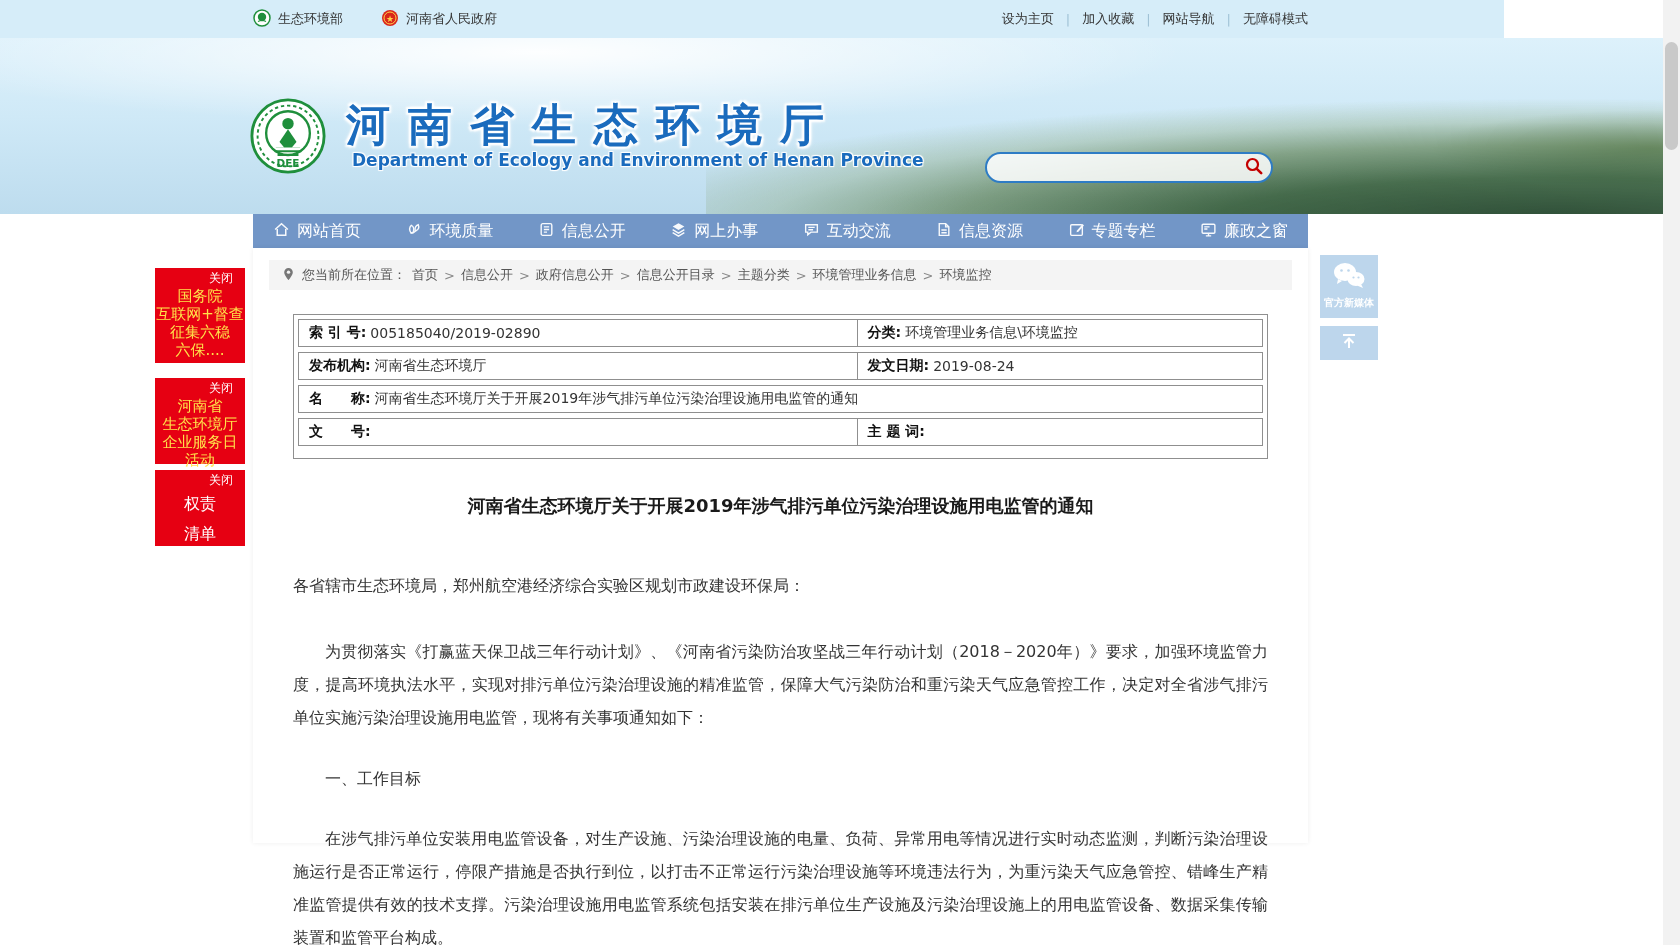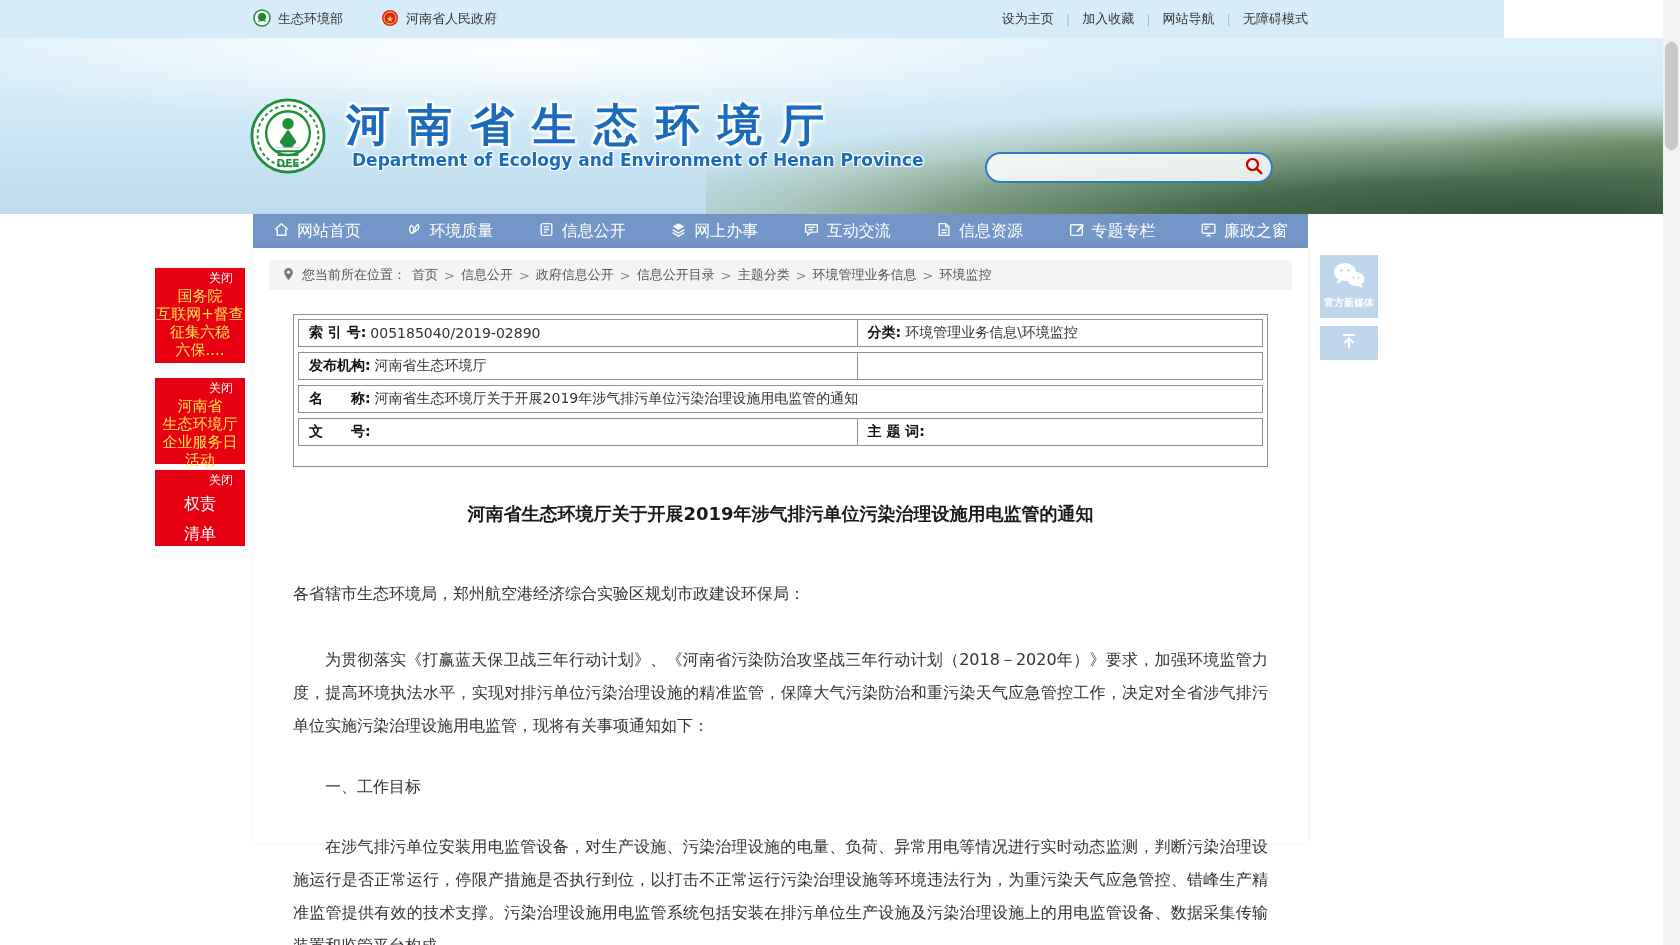--- a/index.html
+++ b/index.html
@@ -81,21 +81,21 @@
   }
   .breadcrumb a { color:#555; text-decoration:none; cursor:pointer; }
   .breadcrumb .bc-sep { color:#888; }
   .doc-table {
     margin:24px 40px 0; border:1px solid #8f8f8f; padding:4px;
   }
   .doc-row {
     border:1px solid #8f8f8f; display:flex; min-height:28px; align-items:stretch;
     margin-bottom:5px; font-size:14px;
   }
-  .doc-row:last-child { margin-bottom:16px; }
+  .doc-row:last-child { margin-bottom:8px; }
   .doc-cell { padding:4px 10px; display:flex; align-items:center; gap:4px; }
   .doc-cell.left { width:58%; border-right:1px solid #8f8f8f; }
   .doc-cell.right { flex:1; }
   .doc-cell.full { width:100%; }
   .doc-label { font-weight:bold; color:#111; white-space:pre; }
   .doc-value { color:#333; }
   .article-title {
     margin:36px 40px 0; text-align:center;
     font-size:18px; font-weight:bold; color:#1a1a1a; line-height:22px;
   }
@@ -296,20 +296,24 @@
       <div class="doc-cell right">
         <span class="doc-label">分类:</span>
         <span class="doc-value">环境管理业务信息\环境监控</span>
       </div>
     </div>
     <div class="doc-row">
       <div class="doc-cell left">
         <span class="doc-label">发布机构:</span>
         <span class="doc-value">河南省生态环境厅</span>
       </div>
+      <div class="doc-cell right">
+        <span class="doc-label">发文日期:</span>
+        <span class="doc-value">2019-08-24</span>
+      </div>
     </div>
     <div class="doc-row">
       <div class="doc-cell full">
         <span class="doc-label">名　　称:</span>
         <span class="doc-value">河南省生态环境厅关于开展2019年涉气排污单位污染治理设施用电监管的通知</span>
       </div>
     </div>
     <div class="doc-row">
       <div class="doc-cell left">
         <span class="doc-label">文　　号:</span>

